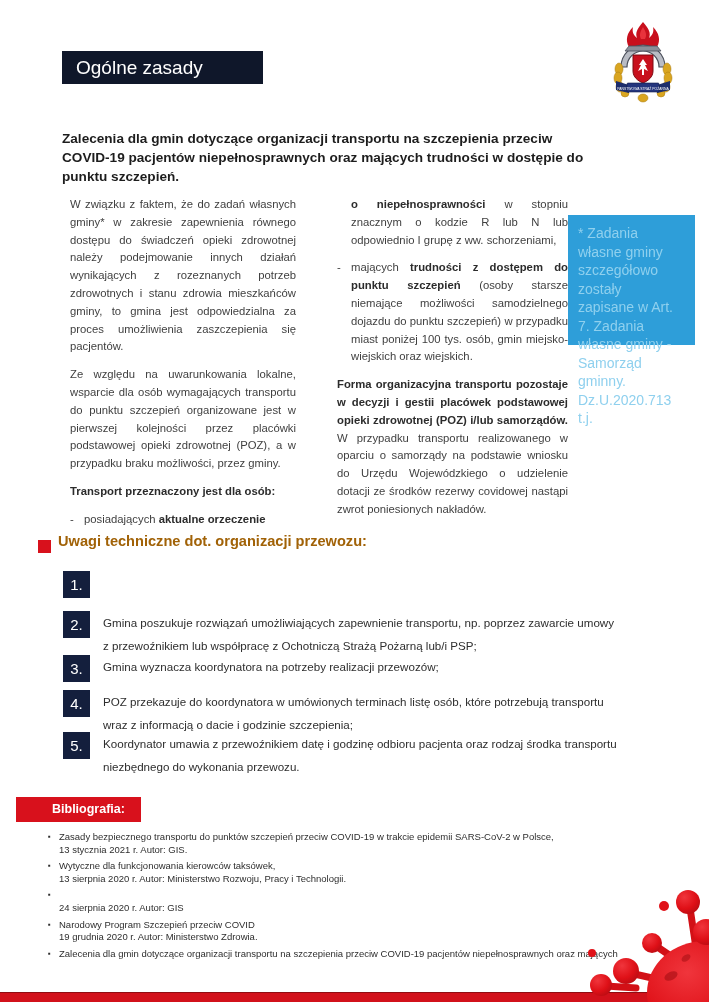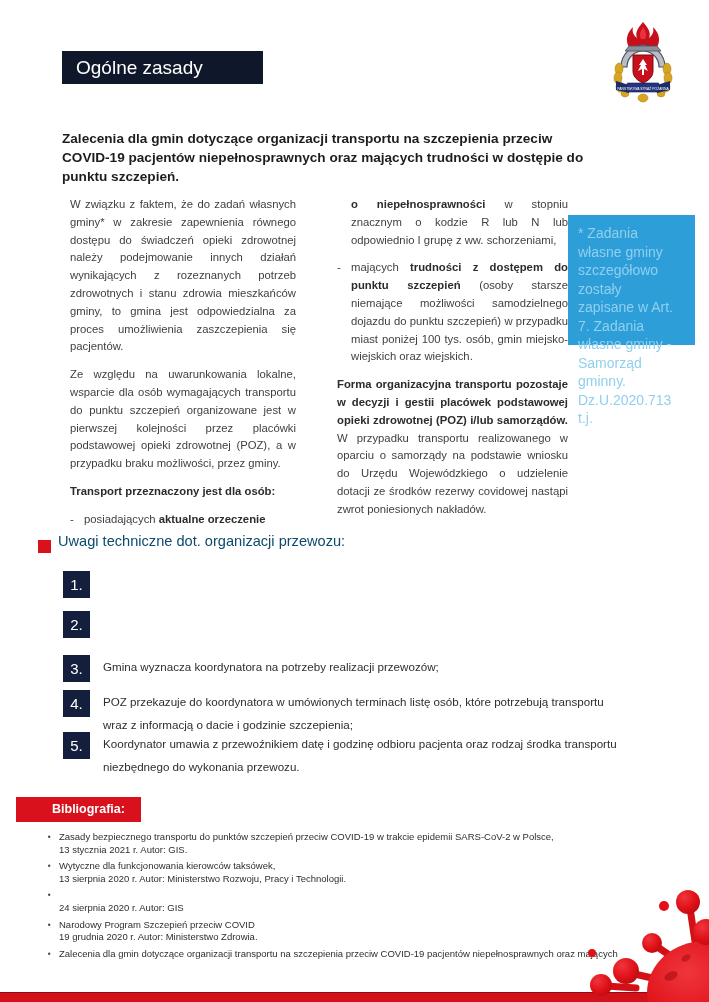--- a/index.html
+++ b/index.html
@@ -25,21 +25,21 @@
   .dash-item .dash{width:14px;flex:0 0 14px;}
   .dash-item .dtxt{flex:1;text-align:justify;}
   .indented{padding-left:14px;box-sizing:border-box;}
 
   
   .sidenote{position:absolute;left:568px;top:215px;width:127px;height:130px;background:#2e9ed9;
             color:#8fd0ee;font-size:14px;line-height:18.5px;padding:9px 16px 0 10px;box-sizing:border-box;font-weight:300;}
 
   
   .tech-square{position:absolute;left:38px;top:540px;width:13px;height:13px;background:#d8111c;}
-  .tech-heading{position:absolute;left:58px;top:533px;font-size:14.6px;font-weight:normal;color:#0c4a6e;}
+  .tech-heading{position:absolute;left:58px;top:533px;font-size:14.6px;font-weight:bold;color:#a16207;}
   .step{position:absolute;left:63px;width:585px;}
   .step .badge{position:absolute;left:0;top:0;width:27px;height:27px;background:#141f3d;color:#ffffff;
                font-size:15px;text-align:center;line-height:27px;}
   .step .stxt{margin-left:40px;width:520px;font-size:11.6px;line-height:23px;color:#2e2e2e;}
 
   
   .bib-label{position:absolute;left:16px;top:797px;width:125px;height:25px;background:#d8111c;color:#ffffff;
              font-weight:bold;font-size:12.5px;line-height:25px;padding-left:36px;box-sizing:border-box;}
   .bib-list{position:absolute;left:48px;top:831px;width:650px;}
   .bib-item{display:flex;margin-bottom:4px;font-size:9.5px;line-height:12.6px;color:#2e2e2e;}
@@ -110,20 +110,21 @@
   <div class="sidenote">* Zadania własne gminy szczegółowo zostały zapisane w Art. 7. Zadania własne gminy - Samorząd gminny. Dz.U.2020.713 t.j.</div>
 
   <div class="tech-square"></div>
   <div class="tech-heading">Uwagi techniczne dot. organizacji przewozu:</div>
 
   <div class="step" style="top:571px">
     <div class="badge">1.</div>
   </div>
   <div class="step" style="top:611px">
     <div class="badge">2.</div>
+    <div class="stxt">Gmina poszukuje rozwiązań umożliwiających zapewnienie transportu, np. poprzez zawarcie umowy z przewoźnikiem lub współpracę z Ochotniczą Strażą Pożarną lub/i PSP;</div>
   </div>
   <div class="step" style="top:655px">
     <div class="badge">3.</div>
     <div class="stxt">Gmina wyznacza koordynatora na potrzeby realizacji przewozów;</div>
   </div>
   <div class="step" style="top:690px">
     <div class="badge">4.</div>
     <div class="stxt">POZ przekazuje do koordynatora w umówionych terminach listę osób, które potrzebują transportu wraz z informacją o dacie i godzinie szczepienia;</div>
   </div>
   <div class="step" style="top:732px">

